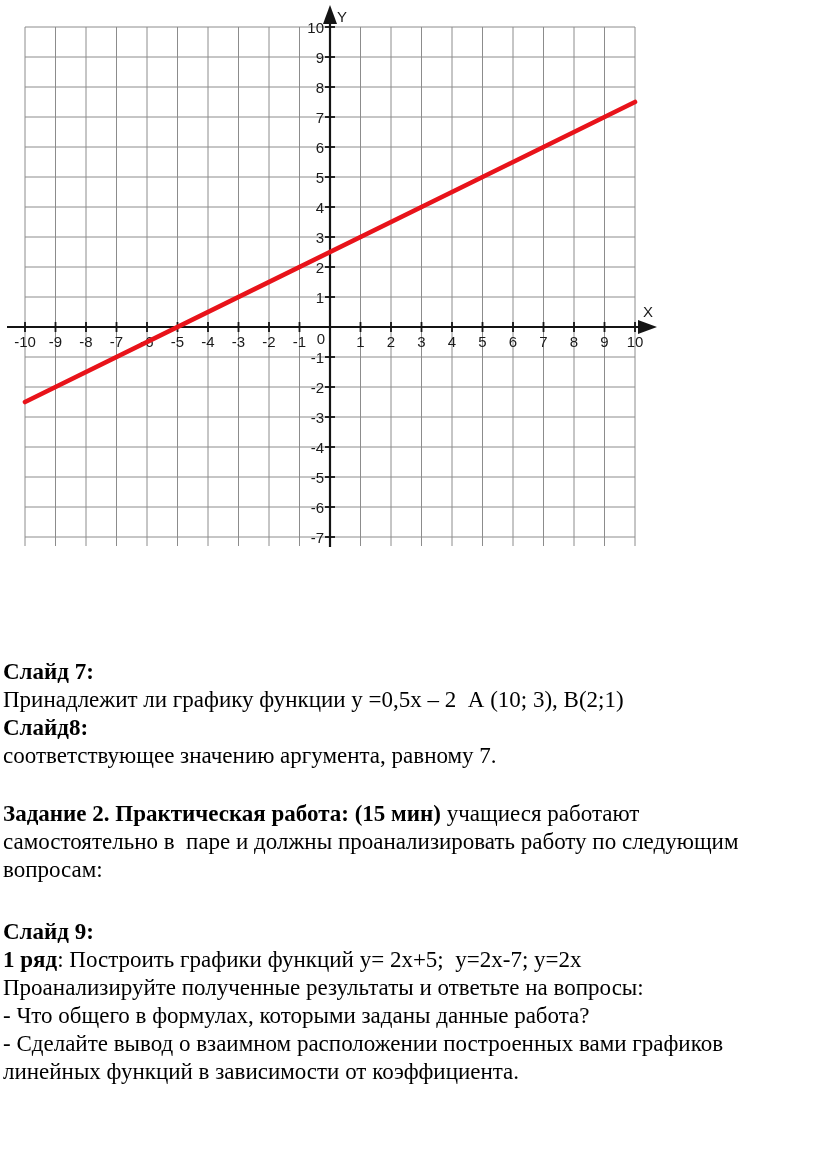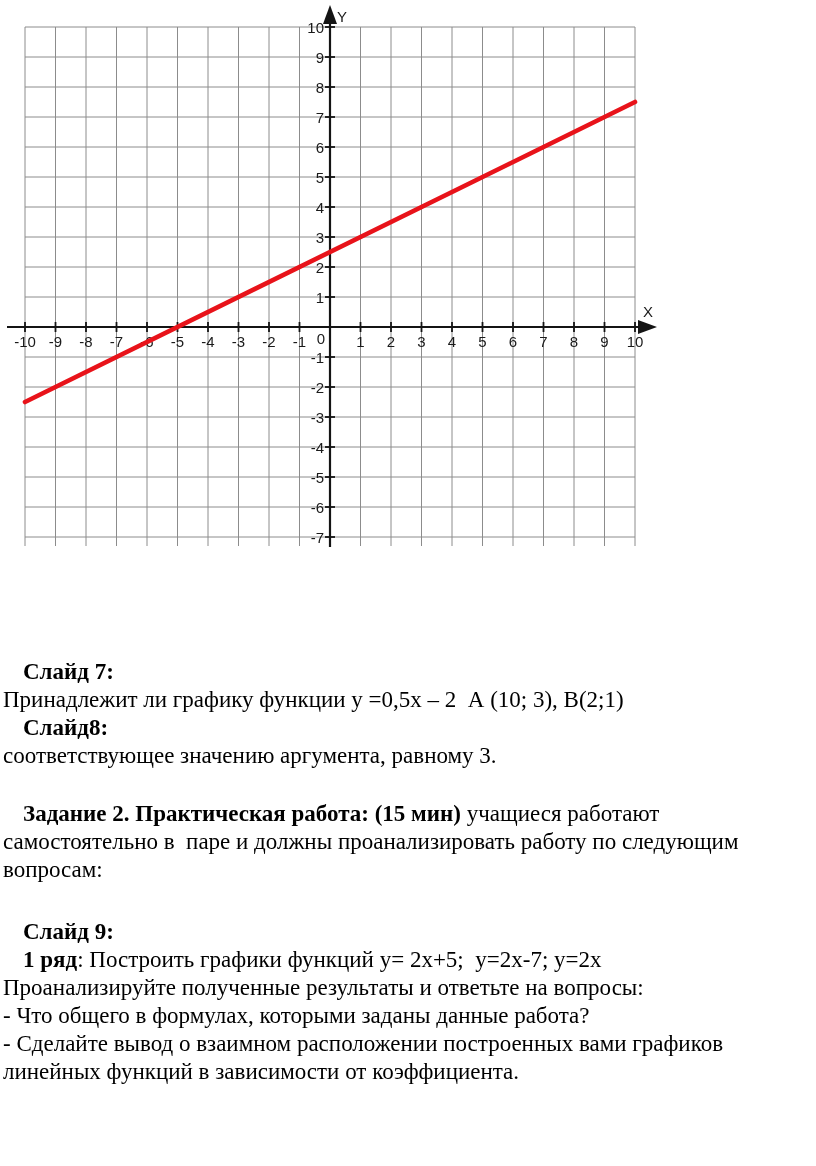--- a/index.html
+++ b/index.html
@@ -15,21 +15,21 @@
     position:absolute;left:3px;top:658px;
     color:#000000;
   }
   .tl{
     white-space:pre;
     font-size:23px;
     line-height:28px;
     height:28px;
   }
   .tl .seg{white-space:pre;}
-  .tl .b{font-weight:bold;margin-left:20px;}
+  .tl .b{font-weight:bold;}
   .blank{height:30px;}
   .blank.large{height:34px;}
 </style>
 </head>
 <body>
 
 <div class="page">
   <svg id="graph-svg" width="680" height="580" viewBox="0 0 680 580">
       <line x1="25" y1="27" x2="25" y2="546" stroke="#8c8c8c" stroke-width="1"></line>
       <line x1="55.5" y1="27" x2="55.5" y2="546" stroke="#8c8c8c" stroke-width="1"></line>
@@ -149,21 +149,21 @@
       <text x="324" y="92.5" text-anchor="end" fill="#1a1a1a" font-size="15" font-family="&quot;Liberation Sans&quot;, sans-serif">8</text>
       <text x="324" y="62.5" text-anchor="end" fill="#1a1a1a" font-size="15" font-family="&quot;Liberation Sans&quot;, sans-serif">9</text>
       <text x="324" y="32.5" text-anchor="end" fill="#1a1a1a" font-size="15" font-family="&quot;Liberation Sans&quot;, sans-serif">10</text>
       <text x="325" y="344" text-anchor="end" fill="#1a1a1a" font-size="15" font-family="&quot;Liberation Sans&quot;, sans-serif">0</text>
       <polyline points="25,402 635,102" fill="none" stroke="#e8131a" stroke-width="4.6" stroke-linecap="round"></polyline>
     </svg>
   <div id="text-block">
       <div class="tl"><span class="seg b">Слайд 7:</span></div>
       <div class="tl"><span class="seg">Принадлежит ли графику функции y =0,5x – 2  А (10; 3), В(2;1)</span></div>
       <div class="tl"><span class="seg b">Слайд8:</span></div>
-      <div class="tl"><span class="seg">соответствующее значению аргумента, равному 3.</span></div>
+      <div class="tl"><span class="seg">соответствующее значению аргумента, равному 7.</span></div>
       <div class="blank"></div>
       <div class="tl"><span class="seg b">Задание 2. Практическая работа: (15 мин)</span><span class="seg"> учащиеся работают</span></div>
       <div class="tl"><span class="seg">самостоятельно в  паре и должны проанализировать работу по следующим</span></div>
       <div class="tl"><span class="seg">вопросам:</span></div>
       <div class="blank large"></div>
       <div class="tl"><span class="seg b">Слайд 9:</span></div>
       <div class="tl"><span class="seg b">1 ряд</span><span class="seg">: Построить графики функций y= 2x+5;  y=2x-7; y=2x</span></div>
       <div class="tl"><span class="seg">Проанализируйте полученные результаты и ответьте на вопросы:</span></div>
       <div class="tl"><span class="seg">- Что общего в формулах, которыми заданы данные работа?</span></div>
       <div class="tl"><span class="seg">- Сделайте вывод о взаимном расположении построенных вами графиков</span></div>

